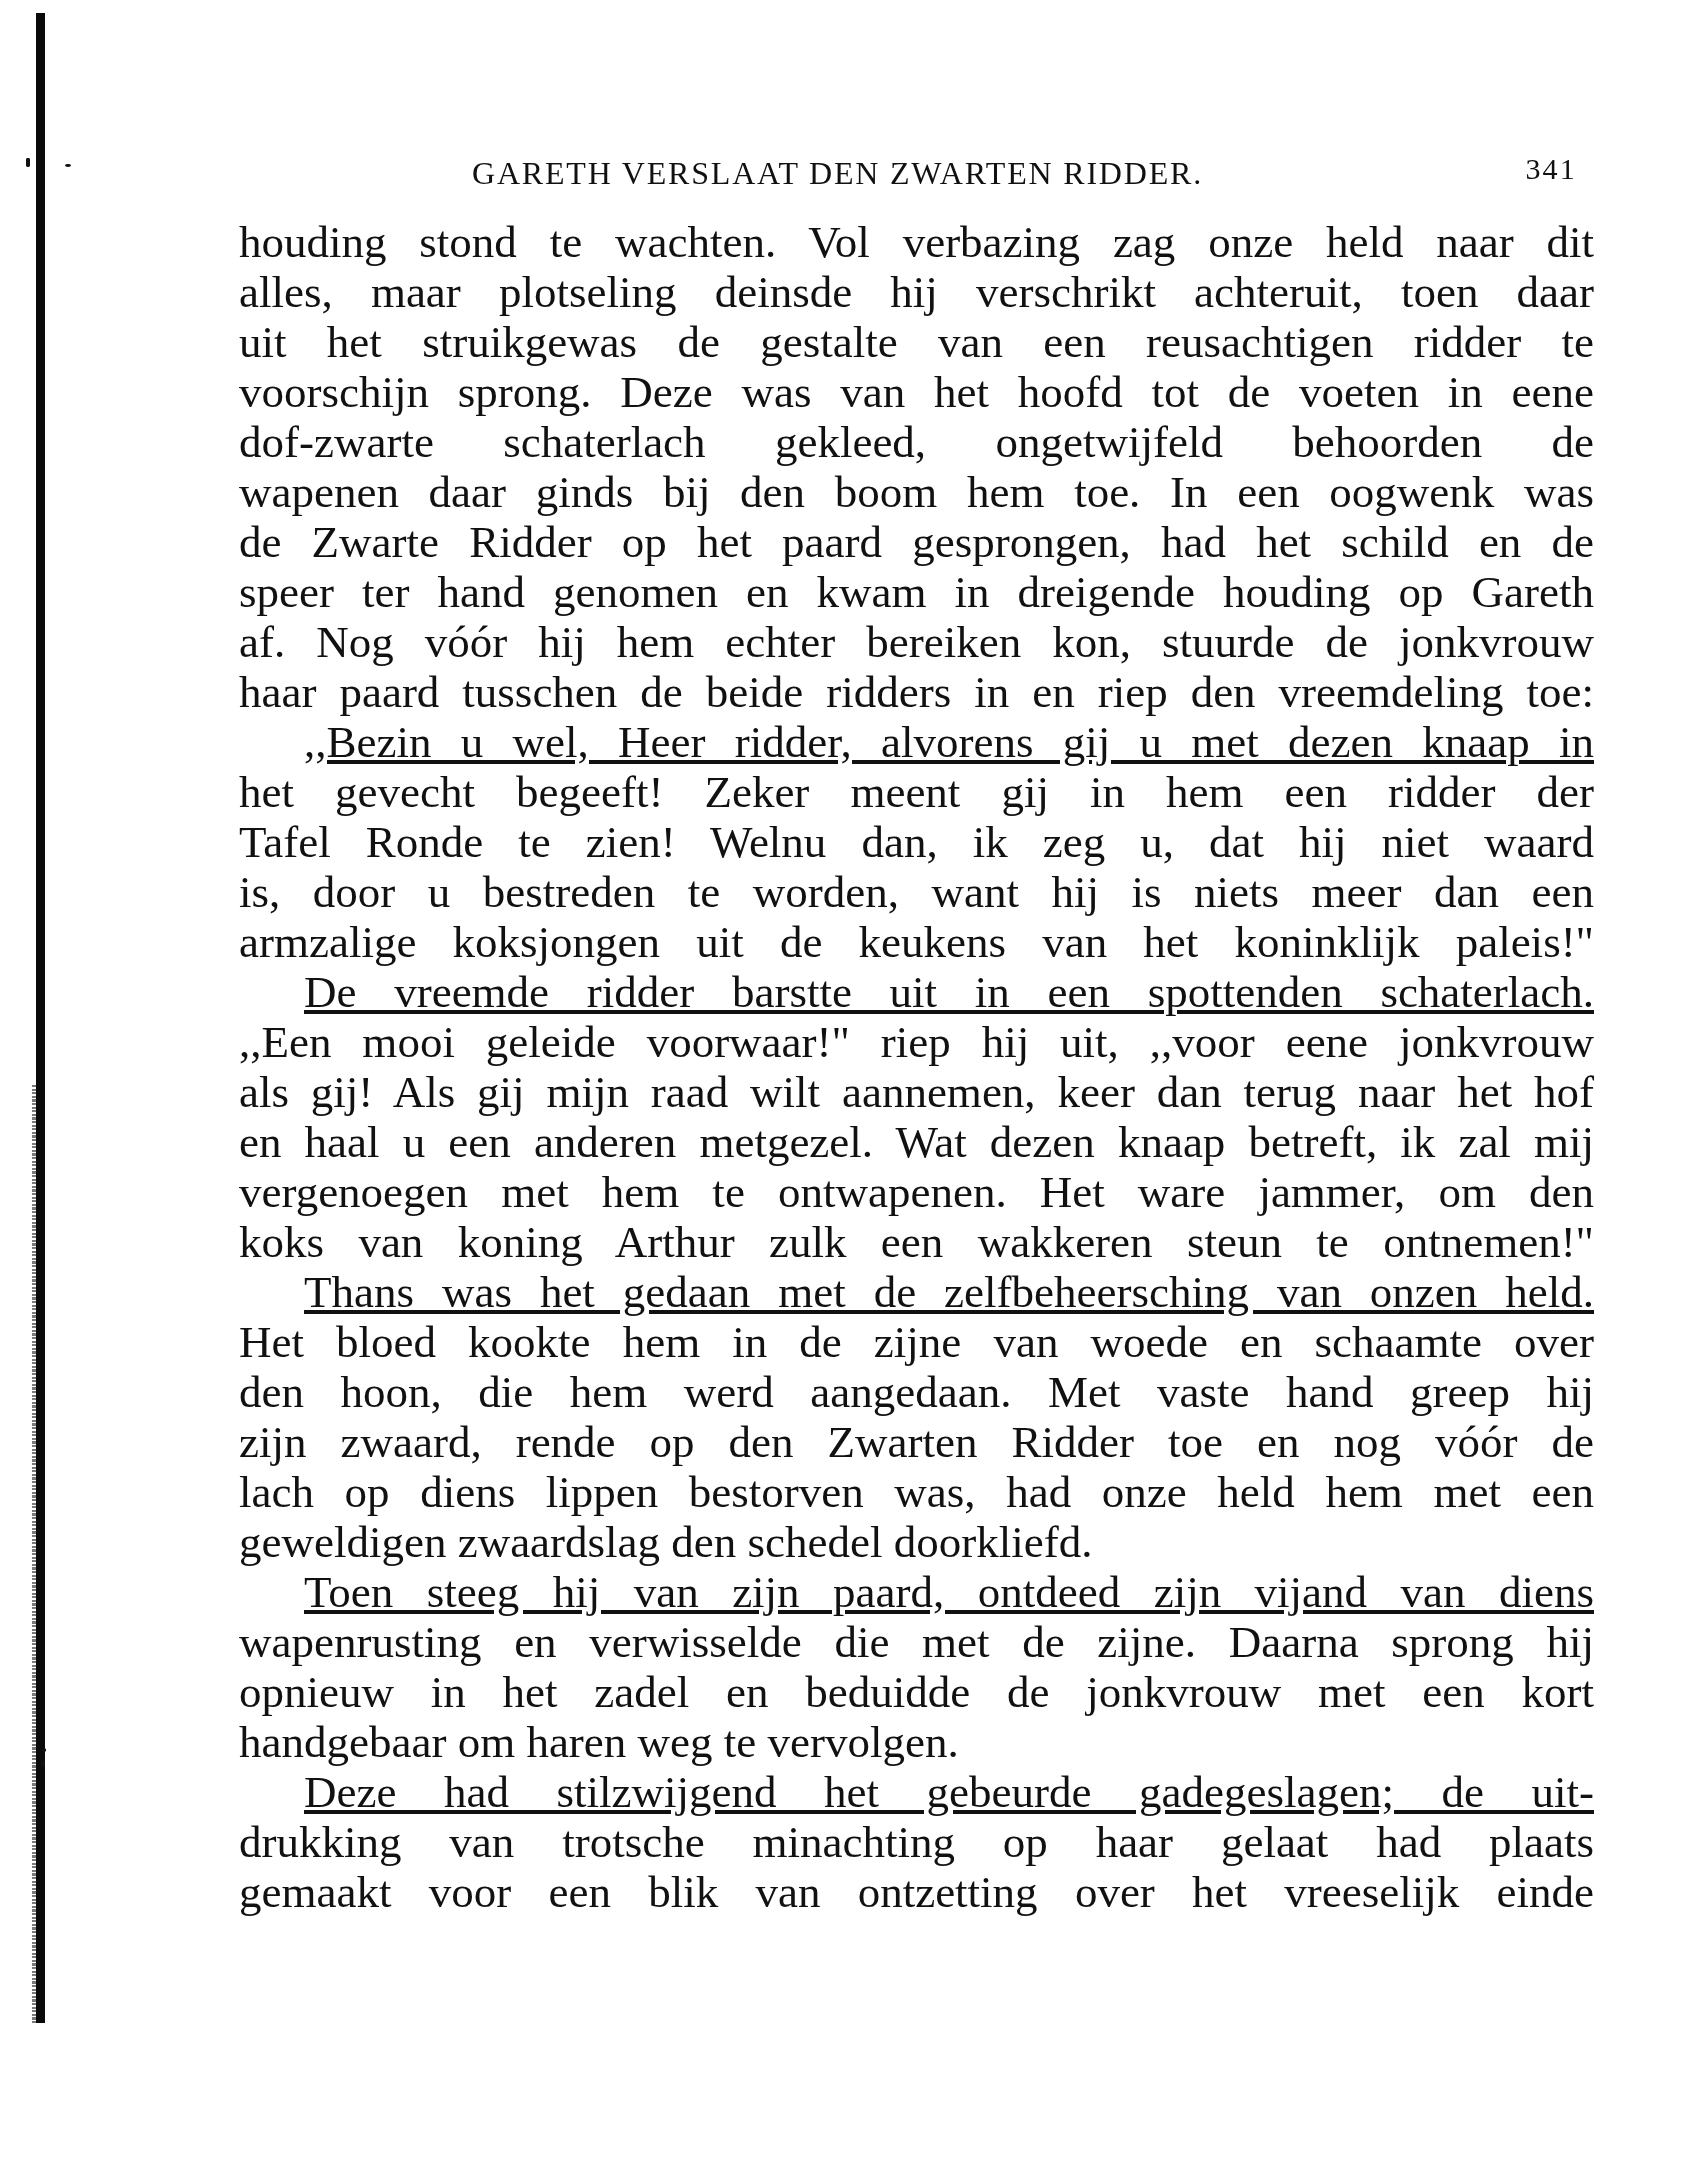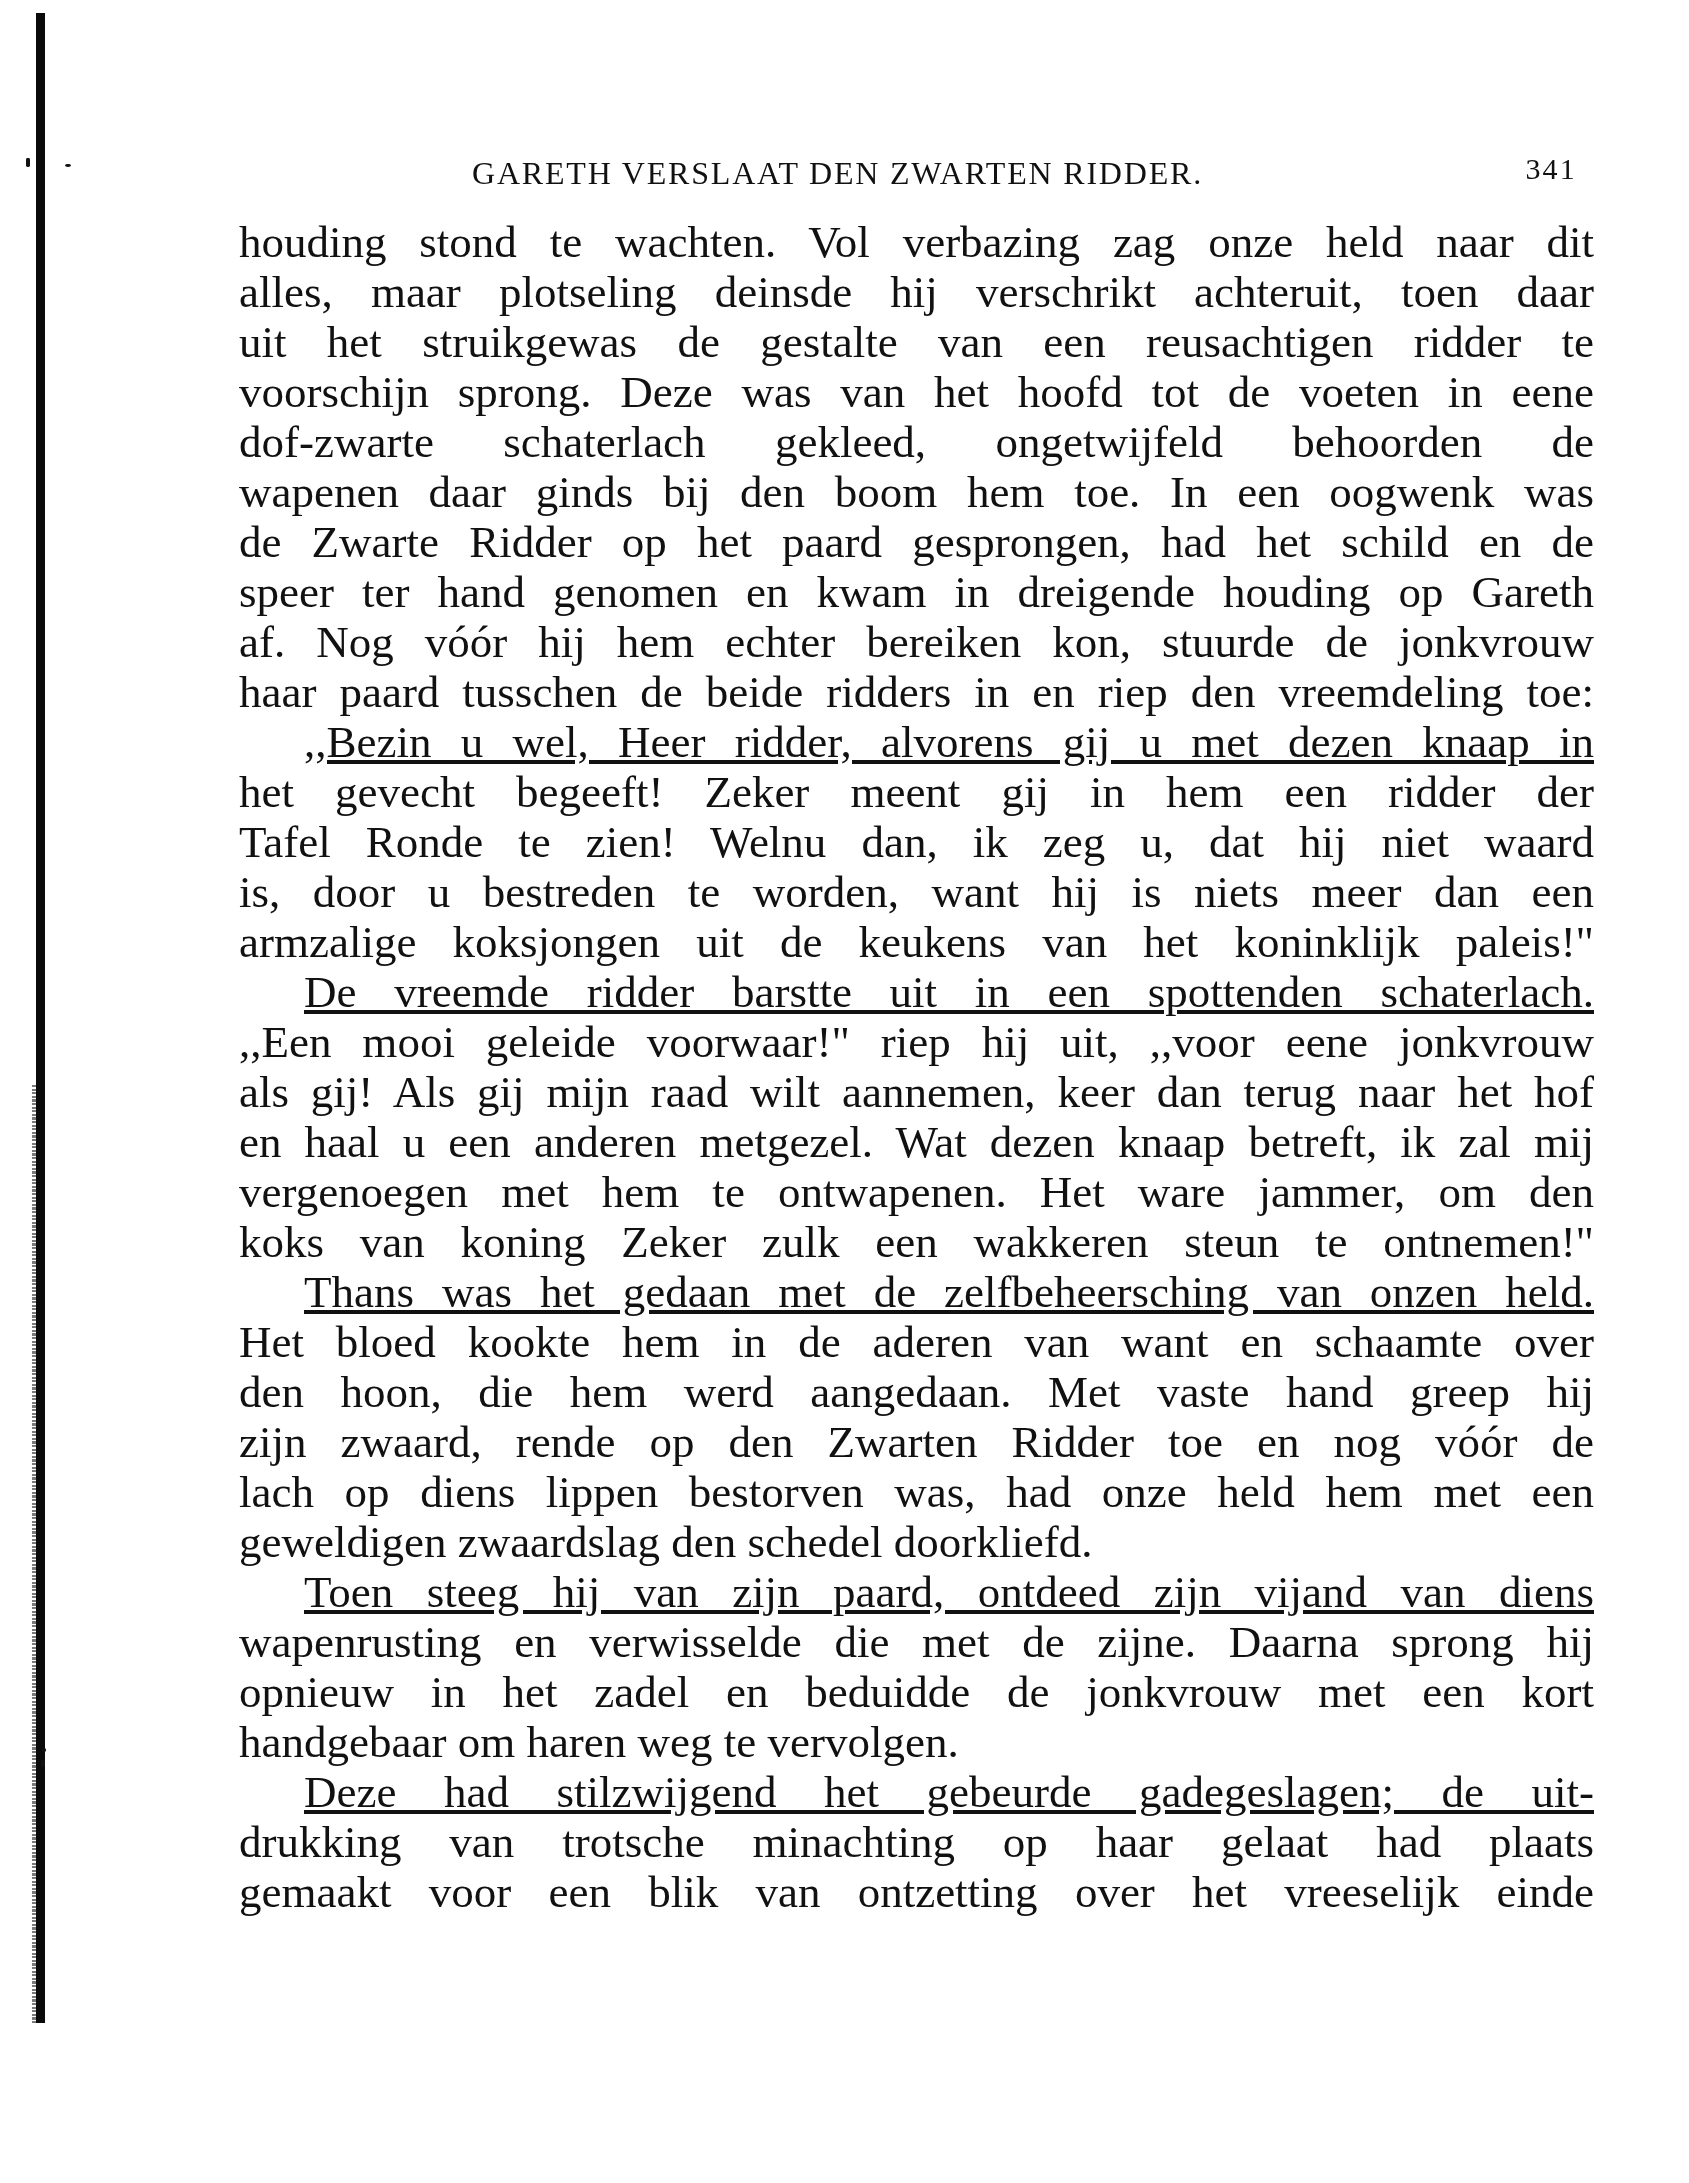--- a/index.html
+++ b/index.html
@@ -111,23 +111,23 @@
     <span class="line indent">,,Bezin u wel, Heer ridder, alvorens gij u met dezen knaap in</span>
     <span class="line">het gevecht begeeft! Zeker meent gij in hem een ridder der</span>
     <span class="line">Tafel Ronde te zien! Welnu dan, ik zeg u, dat hij niet waard</span>
     <span class="line">is, door u bestreden te worden, want hij is niets meer dan een</span>
     <span class="line">armzalige koksjongen uit de keukens van het koninklijk paleis!"</span>
     <span class="line indent">De vreemde ridder barstte uit in een spottenden schaterlach.</span>
     <span class="line">,,Een mooi geleide voorwaar!" riep hij uit, ,,voor eene jonkvrouw</span>
     <span class="line">als gij! Als gij mijn raad wilt aannemen, keer dan terug naar het hof</span>
     <span class="line">en haal u een anderen metgezel. Wat dezen knaap betreft, ik zal mij</span>
     <span class="line">vergenoegen met hem te ontwapenen. Het ware jammer, om den</span>
-    <span class="line">koks van koning Zeker zulk een wakkeren steun te ontnemen!"</span>
+    <span class="line">koks van koning Arthur zulk een wakkeren steun te ontnemen!"</span>
     <span class="line indent">Thans was het gedaan met de zelfbeheersching van onzen held.</span>
-    <span class="line">Het bloed kookte hem in de aderen van want en schaamte over</span>
+    <span class="line">Het bloed kookte hem in de zijne van woede en schaamte over</span>
     <span class="line">den hoon, die hem werd aangedaan. Met vaste hand greep hij</span>
     <span class="line">zijn zwaard, rende op den Zwarten Ridder toe en nog vóór de</span>
     <span class="line">lach op diens lippen bestorven was, had onze held hem met een</span>
     <span class="line last">geweldigen zwaardslag den schedel doorkliefd.</span>
     <span class="line indent">Toen steeg hij van zijn paard, ontdeed zijn vijand van diens</span>
     <span class="line">wapenrusting en verwisselde die met de zijne. Daarna sprong hij</span>
     <span class="line">opnieuw in het zadel en beduidde de jonkvrouw met een kort</span>
     <span class="line last">handgebaar om haren weg te vervolgen.</span>
     <span class="line indent">Deze had stilzwijgend het gebeurde gadegeslagen; de uit-</span>
     <span class="line">drukking van trotsche minachting op haar gelaat had plaats</span>

